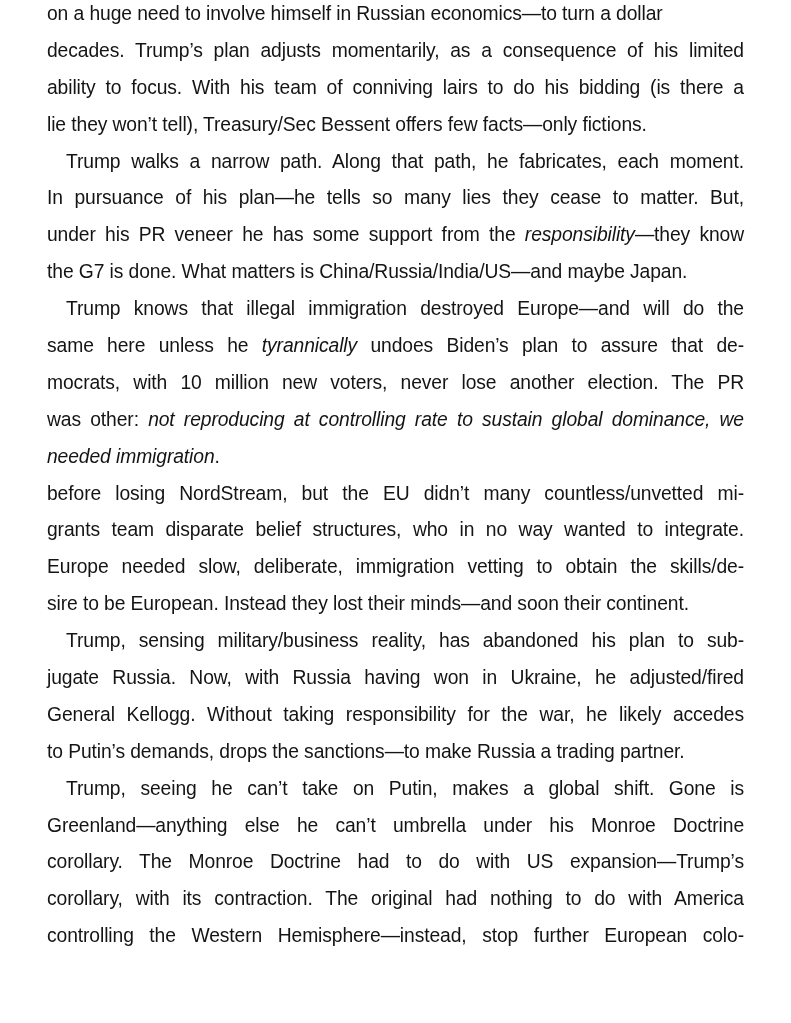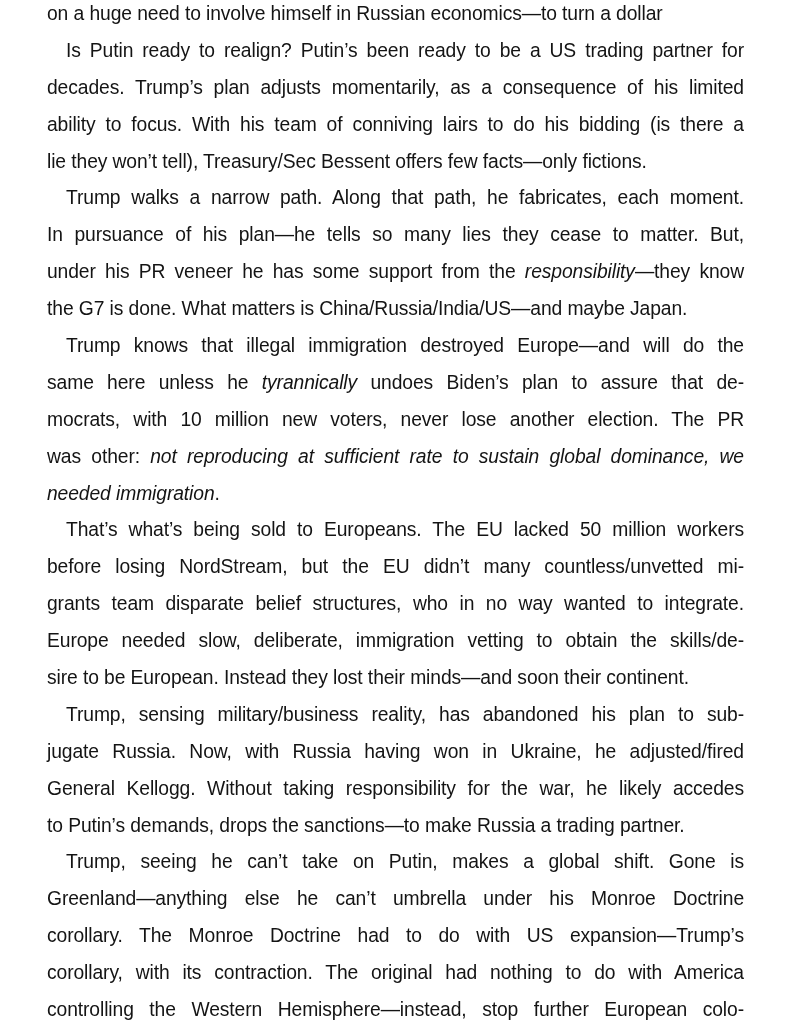--- a/index.html
+++ b/index.html
@@ -50,40 +50,38 @@
   </style>
 </head>
 <body>
 
 <div class="page">
   <div id="body-text">
       <div class="paragraph">
         <div class="line last"><span>on a huge need to involve himself in Russian economics—to turn a dollar</span></div>
       </div>
       <div class="paragraph">
-        <div class="line justify indent"><span>Is Putin ready to realign? Putin’s been ready to be a US trading partner for</span></div>
         <div class="line justify"><span>decades. Trump’s plan adjusts momentarily, as a consequence of his limited</span></div>
         <div class="line justify"><span>ability to focus. With his team of conniving lairs to do his bidding (is there a</span></div>
         <div class="line last"><span>lie they won’t tell), Treasury/Sec Bessent offers few facts—only  fictions.</span></div>
       </div>
       <div class="paragraph">
         <div class="line justify indent"><span>Trump walks a narrow path. Along that path, he fabricates, each moment.</span></div>
         <div class="line justify"><span>In pursuance of his plan—he tells so many lies they cease to matter. But,</span></div>
         <div class="line justify"><span>under his PR veneer he has some support from the </span><span class="it">responsibility</span><span>—they know</span></div>
         <div class="line last"><span>the G7 is done. What matters is China/Russia/India/US—and maybe Japan.</span></div>
       </div>
       <div class="paragraph">
         <div class="line justify indent"><span>Trump knows that illegal immigration destroyed Europe—and will do the</span></div>
         <div class="line justify"><span>same here unless he </span><span class="it">tyrannically</span><span> undoes Biden’s plan to assure that de-</span></div>
         <div class="line justify"><span>mocrats, with 10 million new voters, never lose another election. The PR</span></div>
-        <div class="line justify"><span>was other: </span><span class="it">not reproducing at sufficient rate to sustain global dominance, we</span></div>
+        <div class="line justify"><span>was other: </span><span class="it">not reproducing at controlling rate to sustain global dominance, we</span></div>
         <div class="line last"><span class="it">needed immigration</span><span>.</span></div>
       </div>
       <div class="paragraph">
-        <div class="line justify indent"><span>That’s what’s being sold to Europeans. The EU lacked 50 million workers</span></div>
         <div class="line justify"><span>before losing NordStream, but the EU didn’t many countless/unvetted mi-</span></div>
         <div class="line justify"><span>grants team disparate belief structures, who in no way wanted to integrate.</span></div>
         <div class="line justify"><span>Europe needed slow, deliberate, immigration vetting to obtain the skills/de-</span></div>
         <div class="line last"><span>sire to be European. Instead they lost their minds—and soon their continent.</span></div>
       </div>
       <div class="paragraph">
         <div class="line justify indent"><span>Trump, sensing military/business reality, has abandoned his plan to sub-</span></div>
         <div class="line justify"><span>jugate Russia. Now, with Russia having won in Ukraine, he adjusted/fired</span></div>
         <div class="line justify"><span>General Kellogg. Without taking responsibility for the war, he likely accedes</span></div>
         <div class="line last"><span>to Putin’s demands, drops the sanctions—to make Russia a trading partner.</span></div>

